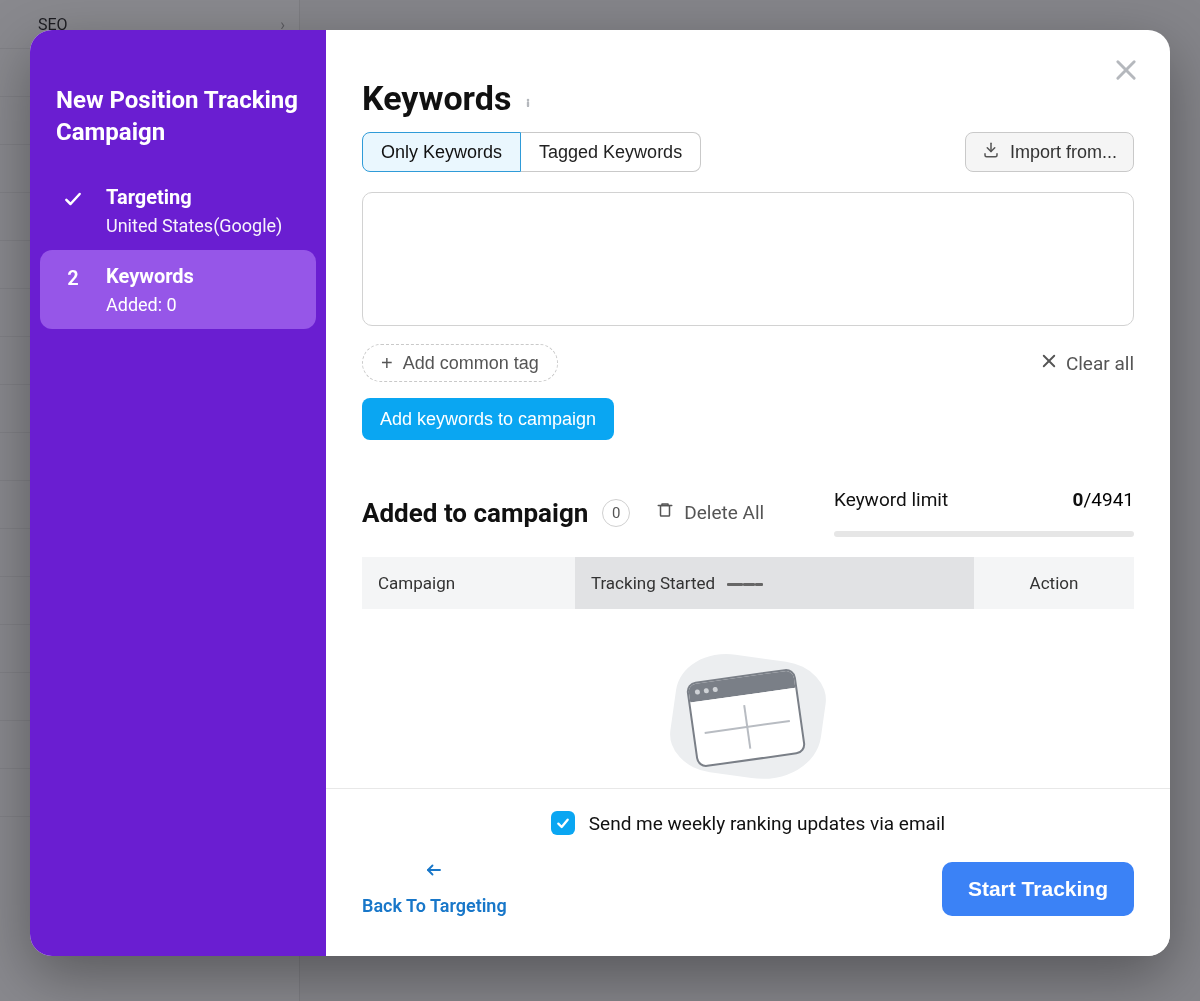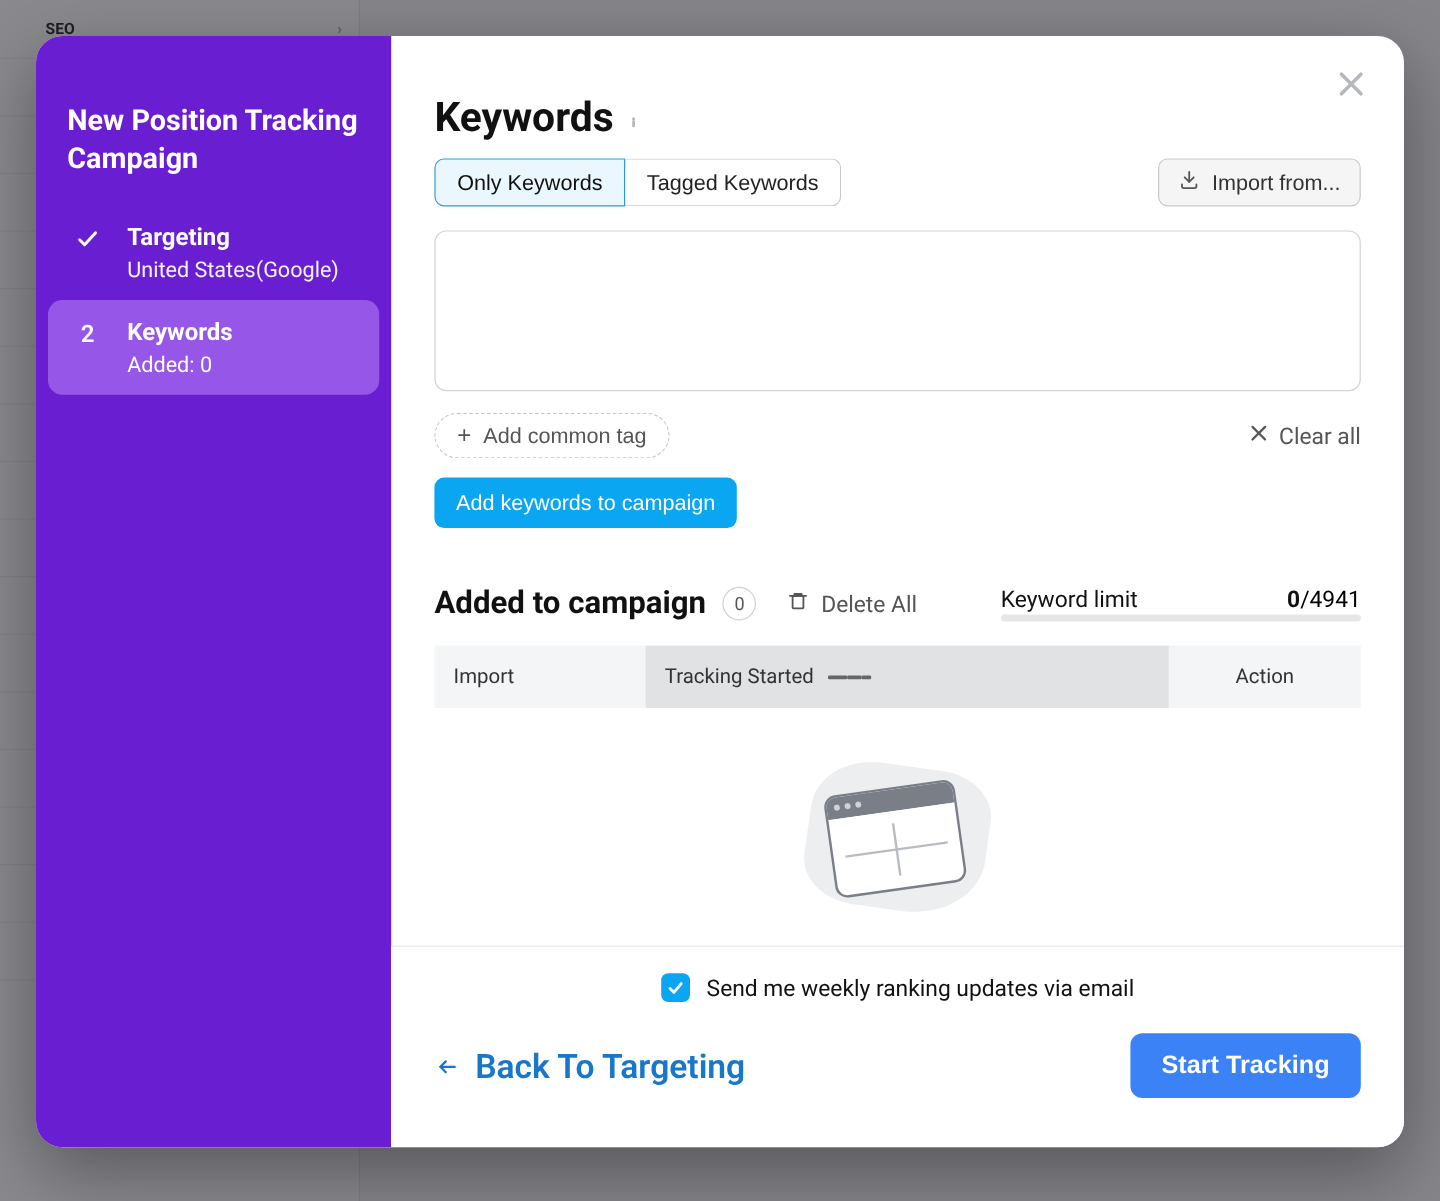--- a/index.html
+++ b/index.html
@@ -10,21 +10,21 @@
     filter:grayscale(0.1);
   }
   .bg-sidebar {
     position:absolute; left:0; top:0; width:300px; height:1001px;
     background:#ffffff; border-right:1px solid #e5e5e5;
     padding-left:0px; padding-top:0px;
   }
   .bg-row { height:48px; display:flex; align-items:center; padding-left:38px; font-size:18px; color:#333; border-top:1px solid #eee;}
   .bg-row.label { font-size:13px; color:#999; letter-spacing:0.5px;}
   .bg-row.active { color:#c0392b; }
-  .bg-top { height:48px; display:flex; align-items:center; justify-content:space-between; padding:0 14px 0 38px; font-size:13px; font-weight:700;}
+  .bg-top { height:48px; display:flex; align-items:center; justify-content:space-between; padding:0 14px 0 38px; font-size:16px; font-weight:400;}
   .bg-top .chev { color:#999; }
   .bg-main { position:absolute; left:300px; top:0; right:0; height:1001px; background:#f7f7f7;}
   
   .scrim { position:absolute; inset:0; background:rgba(40,40,50,0.55); }
 
   
   .modal {
     position:absolute; left:30px; top:30px; width:1140px; height:926px;
     background:#fff; border-radius:22px; overflow:hidden;
     box-shadow:0 20px 60px rgba(0,0,0,0.35);
@@ -91,21 +91,21 @@
     margin-top:16px; background:#0aa6f2; color:#fff; border:none; border-radius:8px;
     height:42px; padding:0 18px; font-size:18px; font-weight:500; cursor:pointer;
   }
 
   .section-row { margin-top:48px; display:flex; align-items:center; justify-content:space-between;}
   .section-left{display:flex; align-items:center; gap:14px;}
   .h2 { font-size:26px; font-weight:700;}
   .pill { min-width:28px; height:28px; border:1px solid #d0d0d0; border-radius:14px; display:inline-flex; align-items:center; justify-content:center; font-size:15px; color:#555; padding:0 8px;}
   .delete-all{ display:flex; align-items:center; gap:10px; font-size:19px; color:#555; cursor:pointer;}
   .delete-all svg{width:18px;height:20px;}
-  .limit-box{ display:flex; flex-direction:column; align-items:flex-end; gap:1px; min-width:300px;}
+  .limit-box{ display:flex; flex-direction:column; align-items:flex-end; gap:20px; min-width:300px;}
   .limit-row{ width:100%; display:flex; justify-content:space-between; font-size:19px;}
   .limit-row .muted{ color:#000000;}
   .limit-bar{ width:100%; height:6px; border-radius:4px; background:#e6e6e6;}
 
   table.kw { margin-top:20px; width:100%; border-collapse:collapse;}
   table.kw th {
     text-align:left; font-weight:400; font-size:17px; color:#333;
     padding:16px 16px; background:#f4f5f6;
   }
   table.kw th.sorted{ background:#e1e2e4;}
@@ -133,21 +133,21 @@
     border-top:1px solid #e8e8e8; background:#fff;
     padding:22px 36px 0 36px;
   }
   .chk-row{ display:flex; align-items:center; justify-content:center; gap:14px; font-size:19px;}
   .chk {
     width:24px; height:24px; border-radius:6px; background:#0aa6f2;
     display:flex; align-items:center; justify-content:center; cursor:pointer;
   }
   .chk svg{width:16px;height:16px;}
   .footer-row{ margin-top:26px; display:flex; align-items:center; justify-content:space-between;}
-  .back-link{ display:flex; align-items:center; gap:12px; font-size:28px; color:#1877c9; font-weight:600; cursor:pointer;}
+  .back-link{ display:flex; align-items:center; gap:12px; font-size:18px; color:#1877c9; font-weight:600; cursor:pointer;flex-direction:column;}
   .back-link svg{width:22px;height:18px;}
   .start-btn{
     background:#3b82f6; color:#fff; border:none; border-radius:10px;
     height:54px; padding:0 26px; font-size:21px; font-weight:600; cursor:pointer;
   }
 </style>
 </head>
 <body>
 
 <div class="bg">
@@ -280,21 +280,21 @@
           <span>Keyword limit</span>
           <span><b>0</b><span class="muted">/4941</span></span>
         </div>
         <div class="limit-bar"></div>
       </div>
     </div>
 
     <table class="kw">
       <thead>
         <tr>
-          <th>Import</th>
+          <th>Campaign</th>
           <th class="sorted">
             <span>Tracking Started</span>
             <span class="sort-icon">
                 <span></span>
                 <span></span>
                 <span></span>
               </span>
           </th>
           <th class="action">Action</th>
         </tr>

